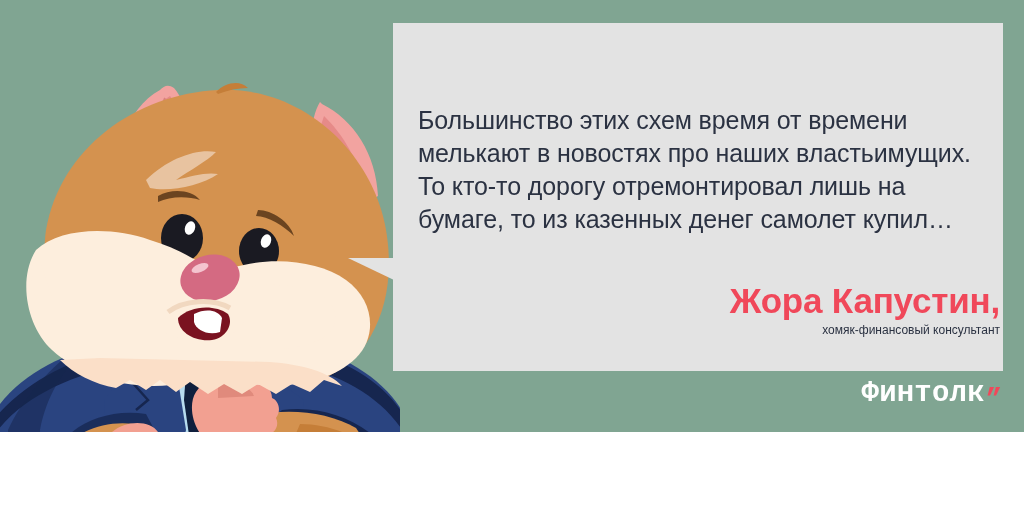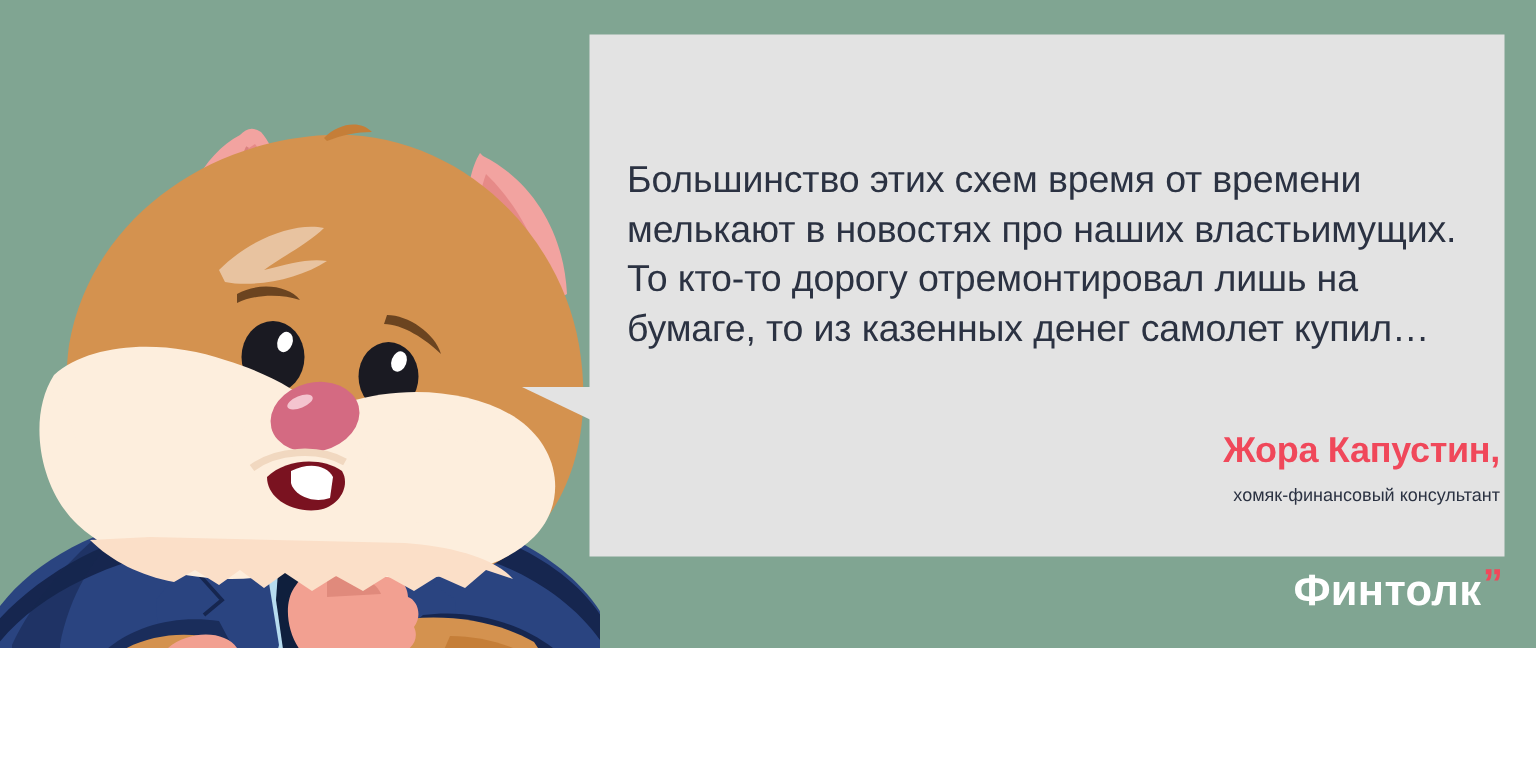--- a/index.html
+++ b/index.html
@@ -47,40 +47,41 @@
     letter-spacing: -0.1px;
   }
 
   #attribution {
     position: absolute;
     right: 24px;
     top: 286px;
     text-align: right;
   }
   #author-name {
-    font-size: 24px;
+    font-size: 35px;
     font-weight: bold;
     color: #f0485a;
     line-height: 30px;
     letter-spacing: -0.2px;
   }
   #author-role {
     font-size: 12px;
     color: #2b3242;
     line-height: 25px;
     margin-top: 2px;
   }
 
   
   #logo {
     position: absolute;
     right: 22px;
     bottom: 22px;
     display: flex;
-    align-items: flex-start;
+    align-items: flex-end;
+    font-family: Liberation Mono, monospace;
   }
   #logo-word {
     font-size: 29px;
     font-weight: bold;
     color: #ffffff;
     letter-spacing: 0.2px;
     line-height: 32px;
   }
   #logo-quote {
     font-size: 27px;

